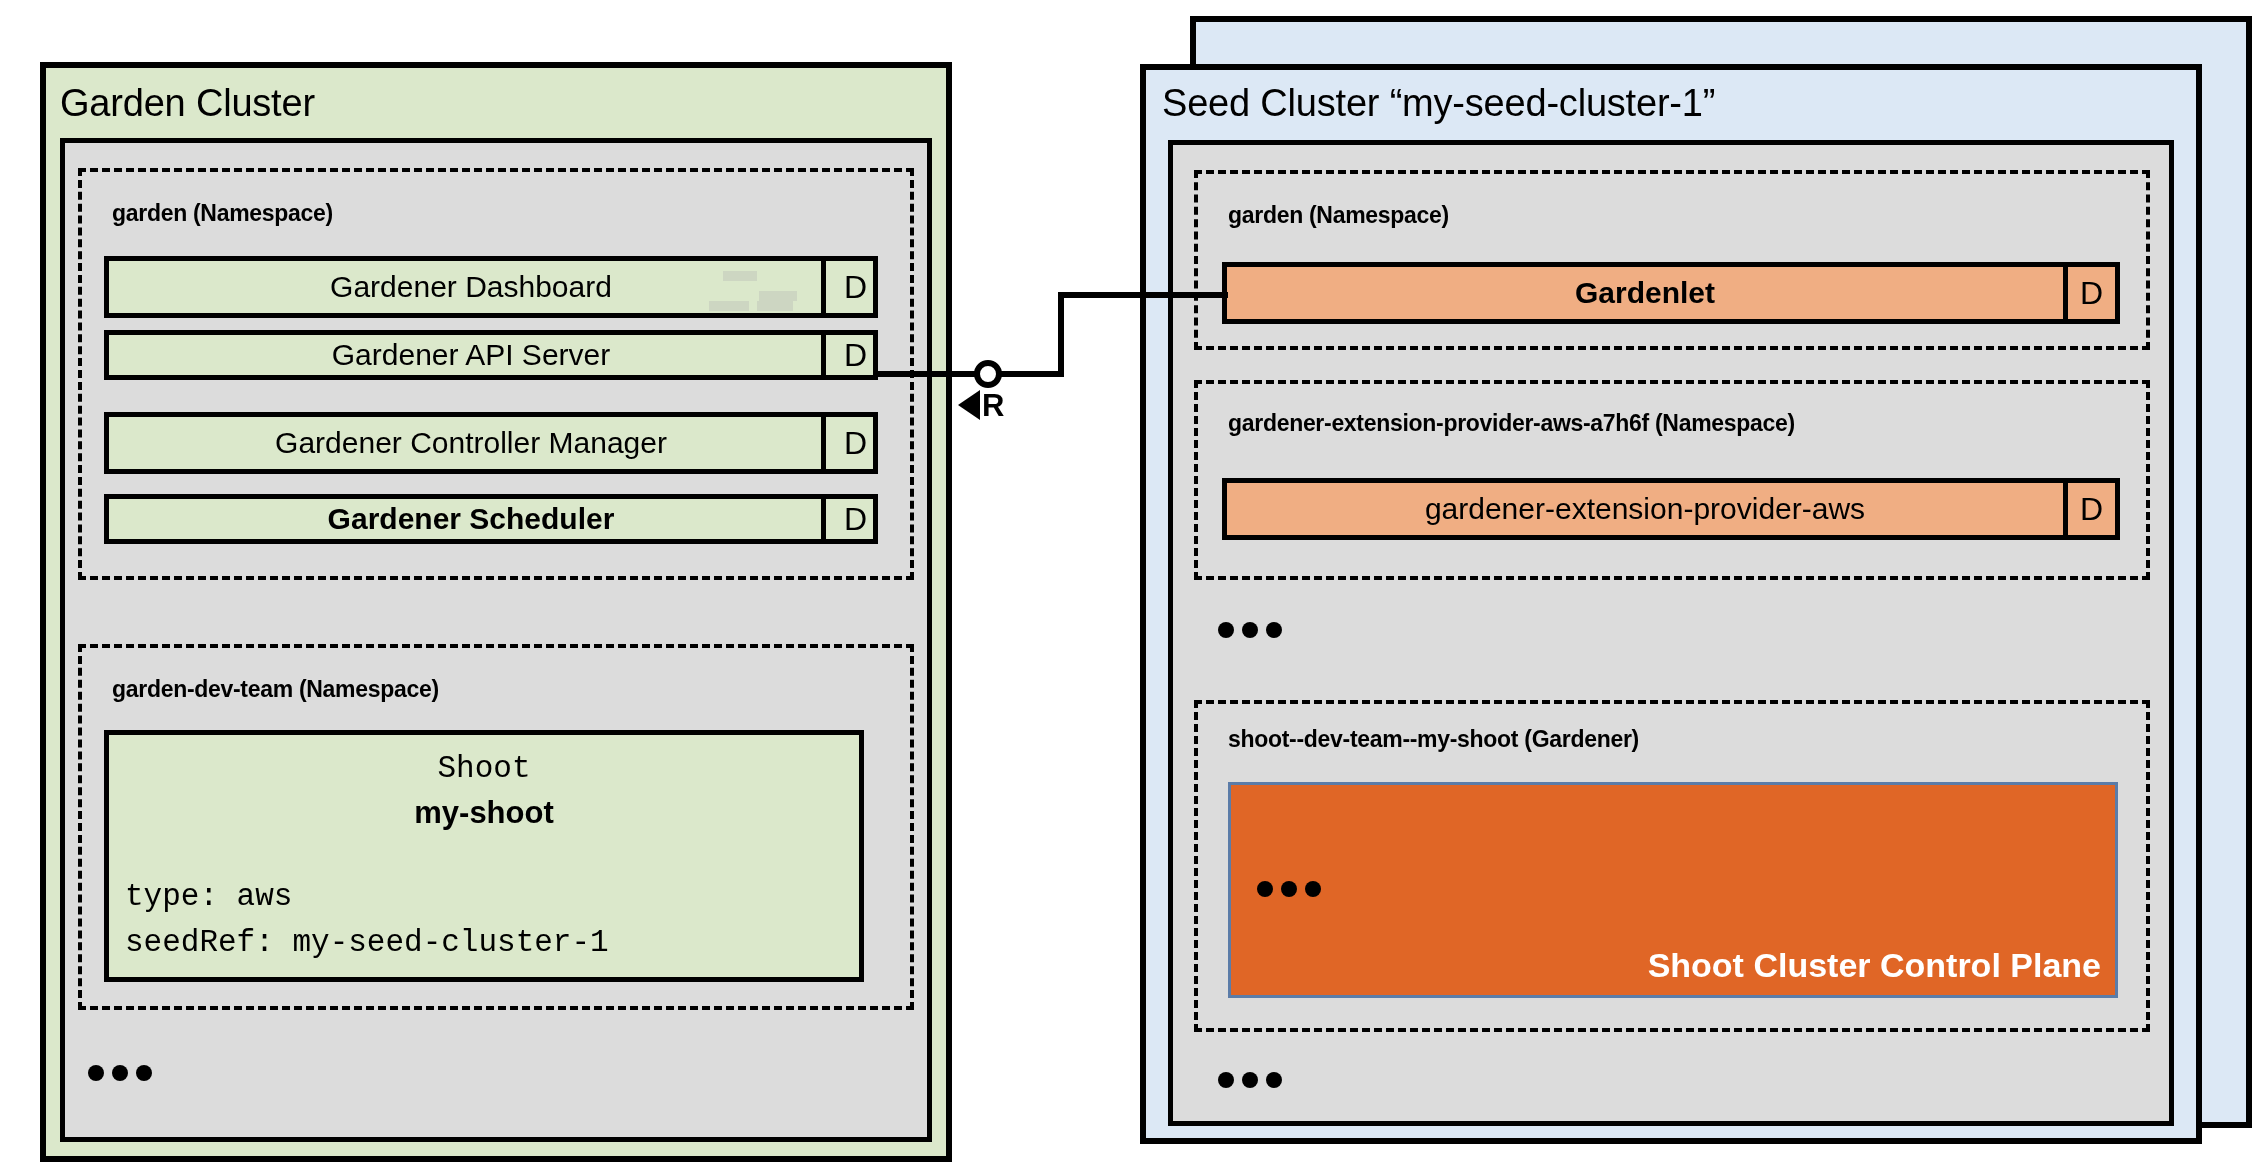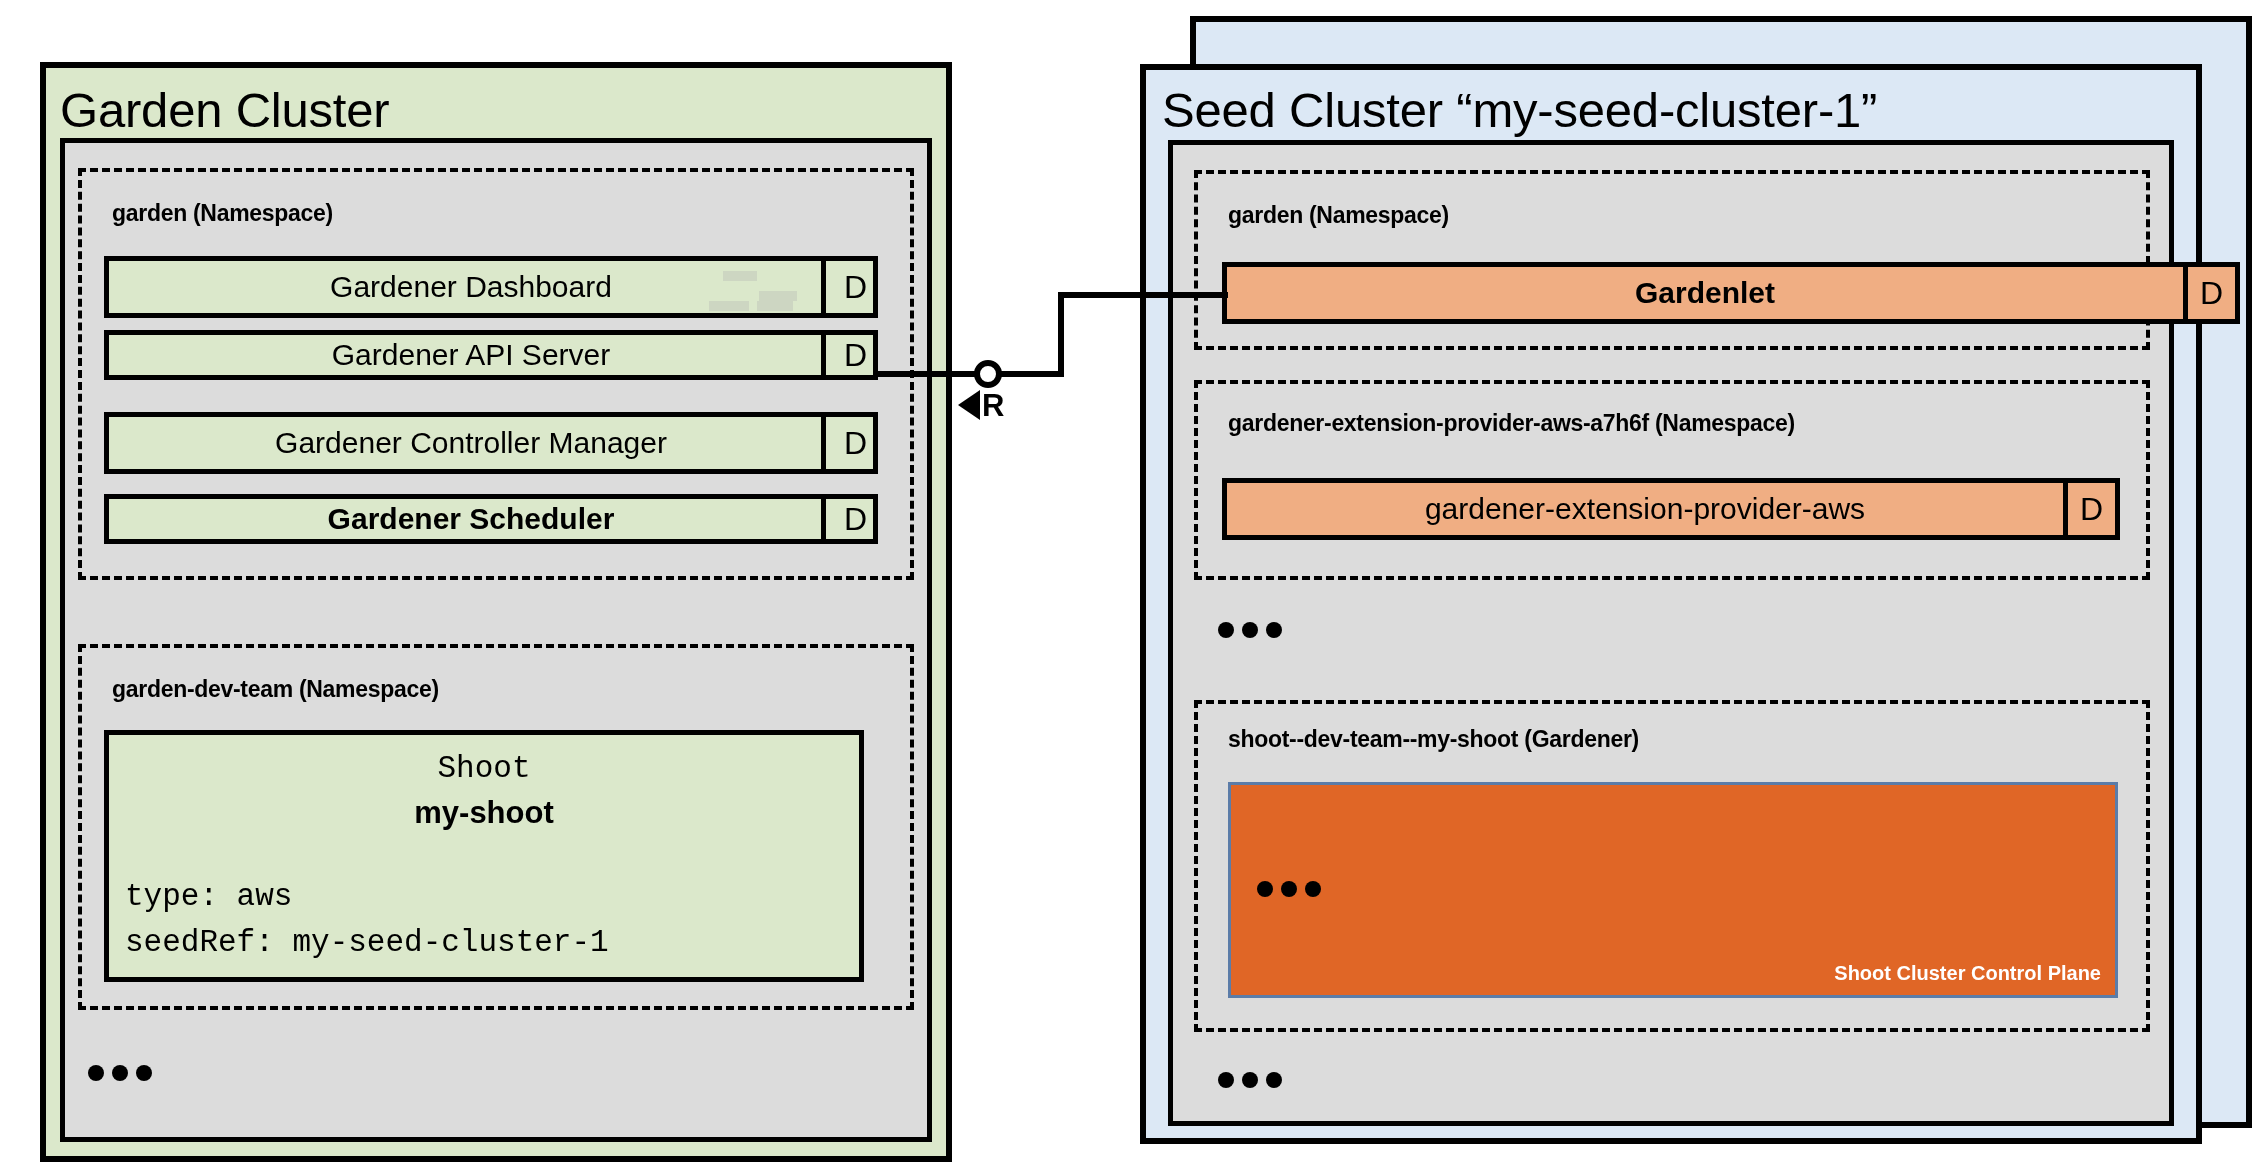--- a/index.html
+++ b/index.html
@@ -27,21 +27,21 @@
   .abs { position: absolute; box-sizing: border-box; }
 
   .cluster-outer {
     border: 6px solid #000;
   }
   .cluster-green { background: #dbe8cb; }
   .cluster-blue  { background: #dce8f5; }
 
   .cluster-title {
     position: absolute;
-    font-size: 49px;
+    font-size: 38px;
     font-weight: 400;
     letter-spacing: -0.2px;
     white-space: nowrap;
   }
 
   .node-body {
     position: absolute;
     background: #dcdcdc;
     border: 5px solid #000;
     box-sizing: border-box;
@@ -130,21 +130,21 @@
     position: absolute;
     background: #e06626;
     border: 3px solid #5b7ca8;
     box-sizing: border-box;
   }
   .controlplane .cp-label {
     position: absolute;
     right: 14px;
     bottom: 10px;
     color: #ffffff;
-    font-size: 20px;
+    font-size: 34px;
     font-weight: bold;
     white-space: nowrap;
   }
 
   
   .dots {
     position: absolute;
     display: flex;
     gap: 8px;
     align-items: center;
@@ -247,21 +247,21 @@
   </div>
 
   <div class="abs cluster-outer cluster-blue" style="left:1140px; top:64px; width:1062px; height:1080px;"></div>
   <div class="cluster-title" style="left:1162px; top:82px;">Seed Cluster “my-seed-cluster-1”</div>
 
   <div class="node-body" style="left:1168px; top:140px; width:1006px; height:986px;"></div>
 
   <div class="ns-box" style="left:1194px; top:170px; width:956px; height:180px;"></div>
   <div class="ns-label" style="left:1228px; top:202px;">garden (Namespace)</div>
 
-  <div class="comp orange" style="left:1222px; top:262px; width:1018px; height:62px;">
+  <div class="comp orange" style="left:1222px; top:262px; width:898px; height:62px;">
     <div class="comp-main bold">
       <span>Gardenlet</span>
     </div>
     <div class="comp-kind">D</div>
   </div>
 
   <div class="ns-box" style="left:1194px; top:380px; width:956px; height:200px;"></div>
   <div class="ns-label" style="left:1228px; top:410px;">gardener-extension-provider-aws-a7h6f (Namespace)</div>
 
   <div class="comp orange" style="left:1222px; top:478px; width:898px; height:62px;">

